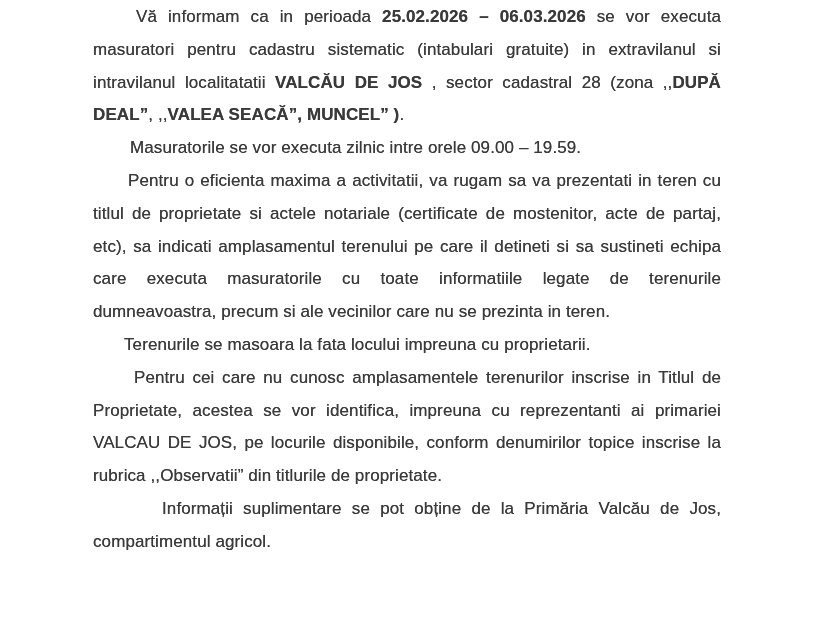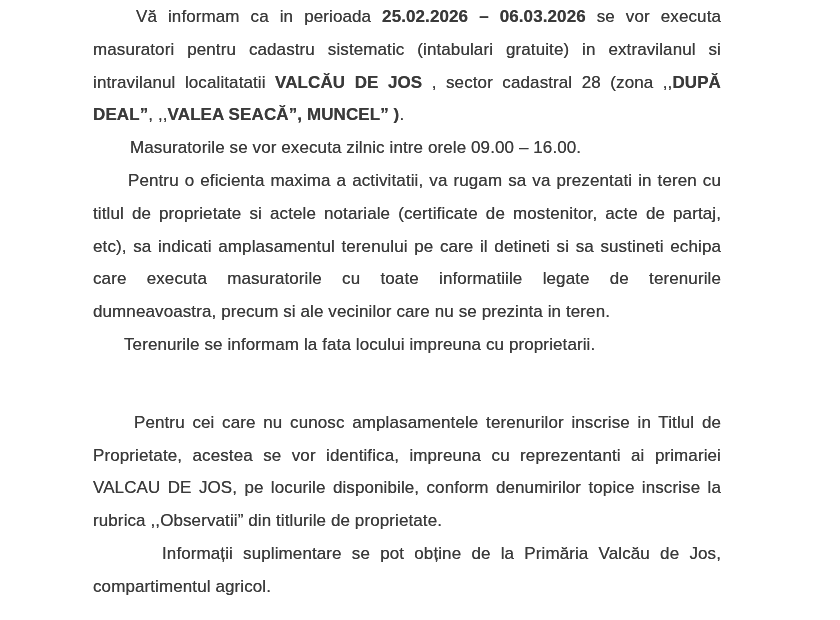--- a/index.html
+++ b/index.html
@@ -36,19 +36,19 @@
   .b {
     font-weight: 700;
   }
 </style>
 </head>
 <body>
 
 <div class="page">
   <div class="doc-body" id="doc-body">
       <p class="para" style="text-indent: 43px;"><span class="">Vă informam ca in perioada </span><span class="b">25.02.2026 – 06.03.2026</span><span class=""> se vor executa masuratori pentru cadastru sistematic (intabulari gratuite) in extravilanul si intravilanul localitatatii </span><span class="b">VALCĂU DE JOS</span><span class=""> , sector cadastral 28 (zona ,,</span><span class="b">DUPĂ DEAL”</span><span class="">, ,,</span><span class="b">VALEA SEACĂ”, MUNCEL” )</span><span class="">.</span></p>
-      <p class="para" style="text-indent: 37px;"><span class="">Masuratorile se vor executa zilnic intre orele 09.00 – 16.00.</span></p>
+      <p class="para" style="text-indent: 37px;"><span class="">Masuratorile se vor executa zilnic intre orele 09.00 – 19.59.</span></p>
       <p class="para" style="text-indent: 35px;"><span class="">Pentru o eficienta maxima a activitatii, va rugam sa va prezentati in teren cu titlul de proprietate si actele notariale (certificate de mostenitor, acte de partaj, etc), sa indicati amplasamentul terenului pe care il detineti si sa sustineti echipa care executa masuratorile cu toate informatiile legate de terenurile dumneavoastra, precum si ale vecinilor care nu se prezinta in teren.</span></p>
-      <p class="para" style="text-indent: 31px;"><span class="">Terenurile se informam la fata locului impreuna cu proprietarii.</span></p>
-      <p class="para" style="text-indent: 41px; margin-top: 45px;"><span class="">Pentru cei care nu cunosc amplasamentele terenurilor inscrise in Titlul de Proprietate, acestea se vor identifica, impreuna cu reprezentanti ai primariei VALCAU DE JOS, pe locurile disponibile, conform denumirilor topice inscrise la rubrica ,,Observatii” din titlurile de proprietate.</span></p>
+      <p class="para" style="text-indent: 31px;"><span class="">Terenurile se masoara la fata locului impreuna cu proprietarii.</span></p>
+      <p class="para" style="text-indent: 41px;"><span class="">Pentru cei care nu cunosc amplasamentele terenurilor inscrise in Titlul de Proprietate, acestea se vor identifica, impreuna cu reprezentanti ai primariei VALCAU DE JOS, pe locurile disponibile, conform denumirilor topice inscrise la rubrica ,,Observatii” din titlurile de proprietate.</span></p>
       <p class="para" style="text-indent: 69px;"><span class="">Informații suplimentare se pot obține de la Primăria Valcău de Jos, compartimentul agricol.</span></p>
     </div>
 </div>
 
 </body></html>

